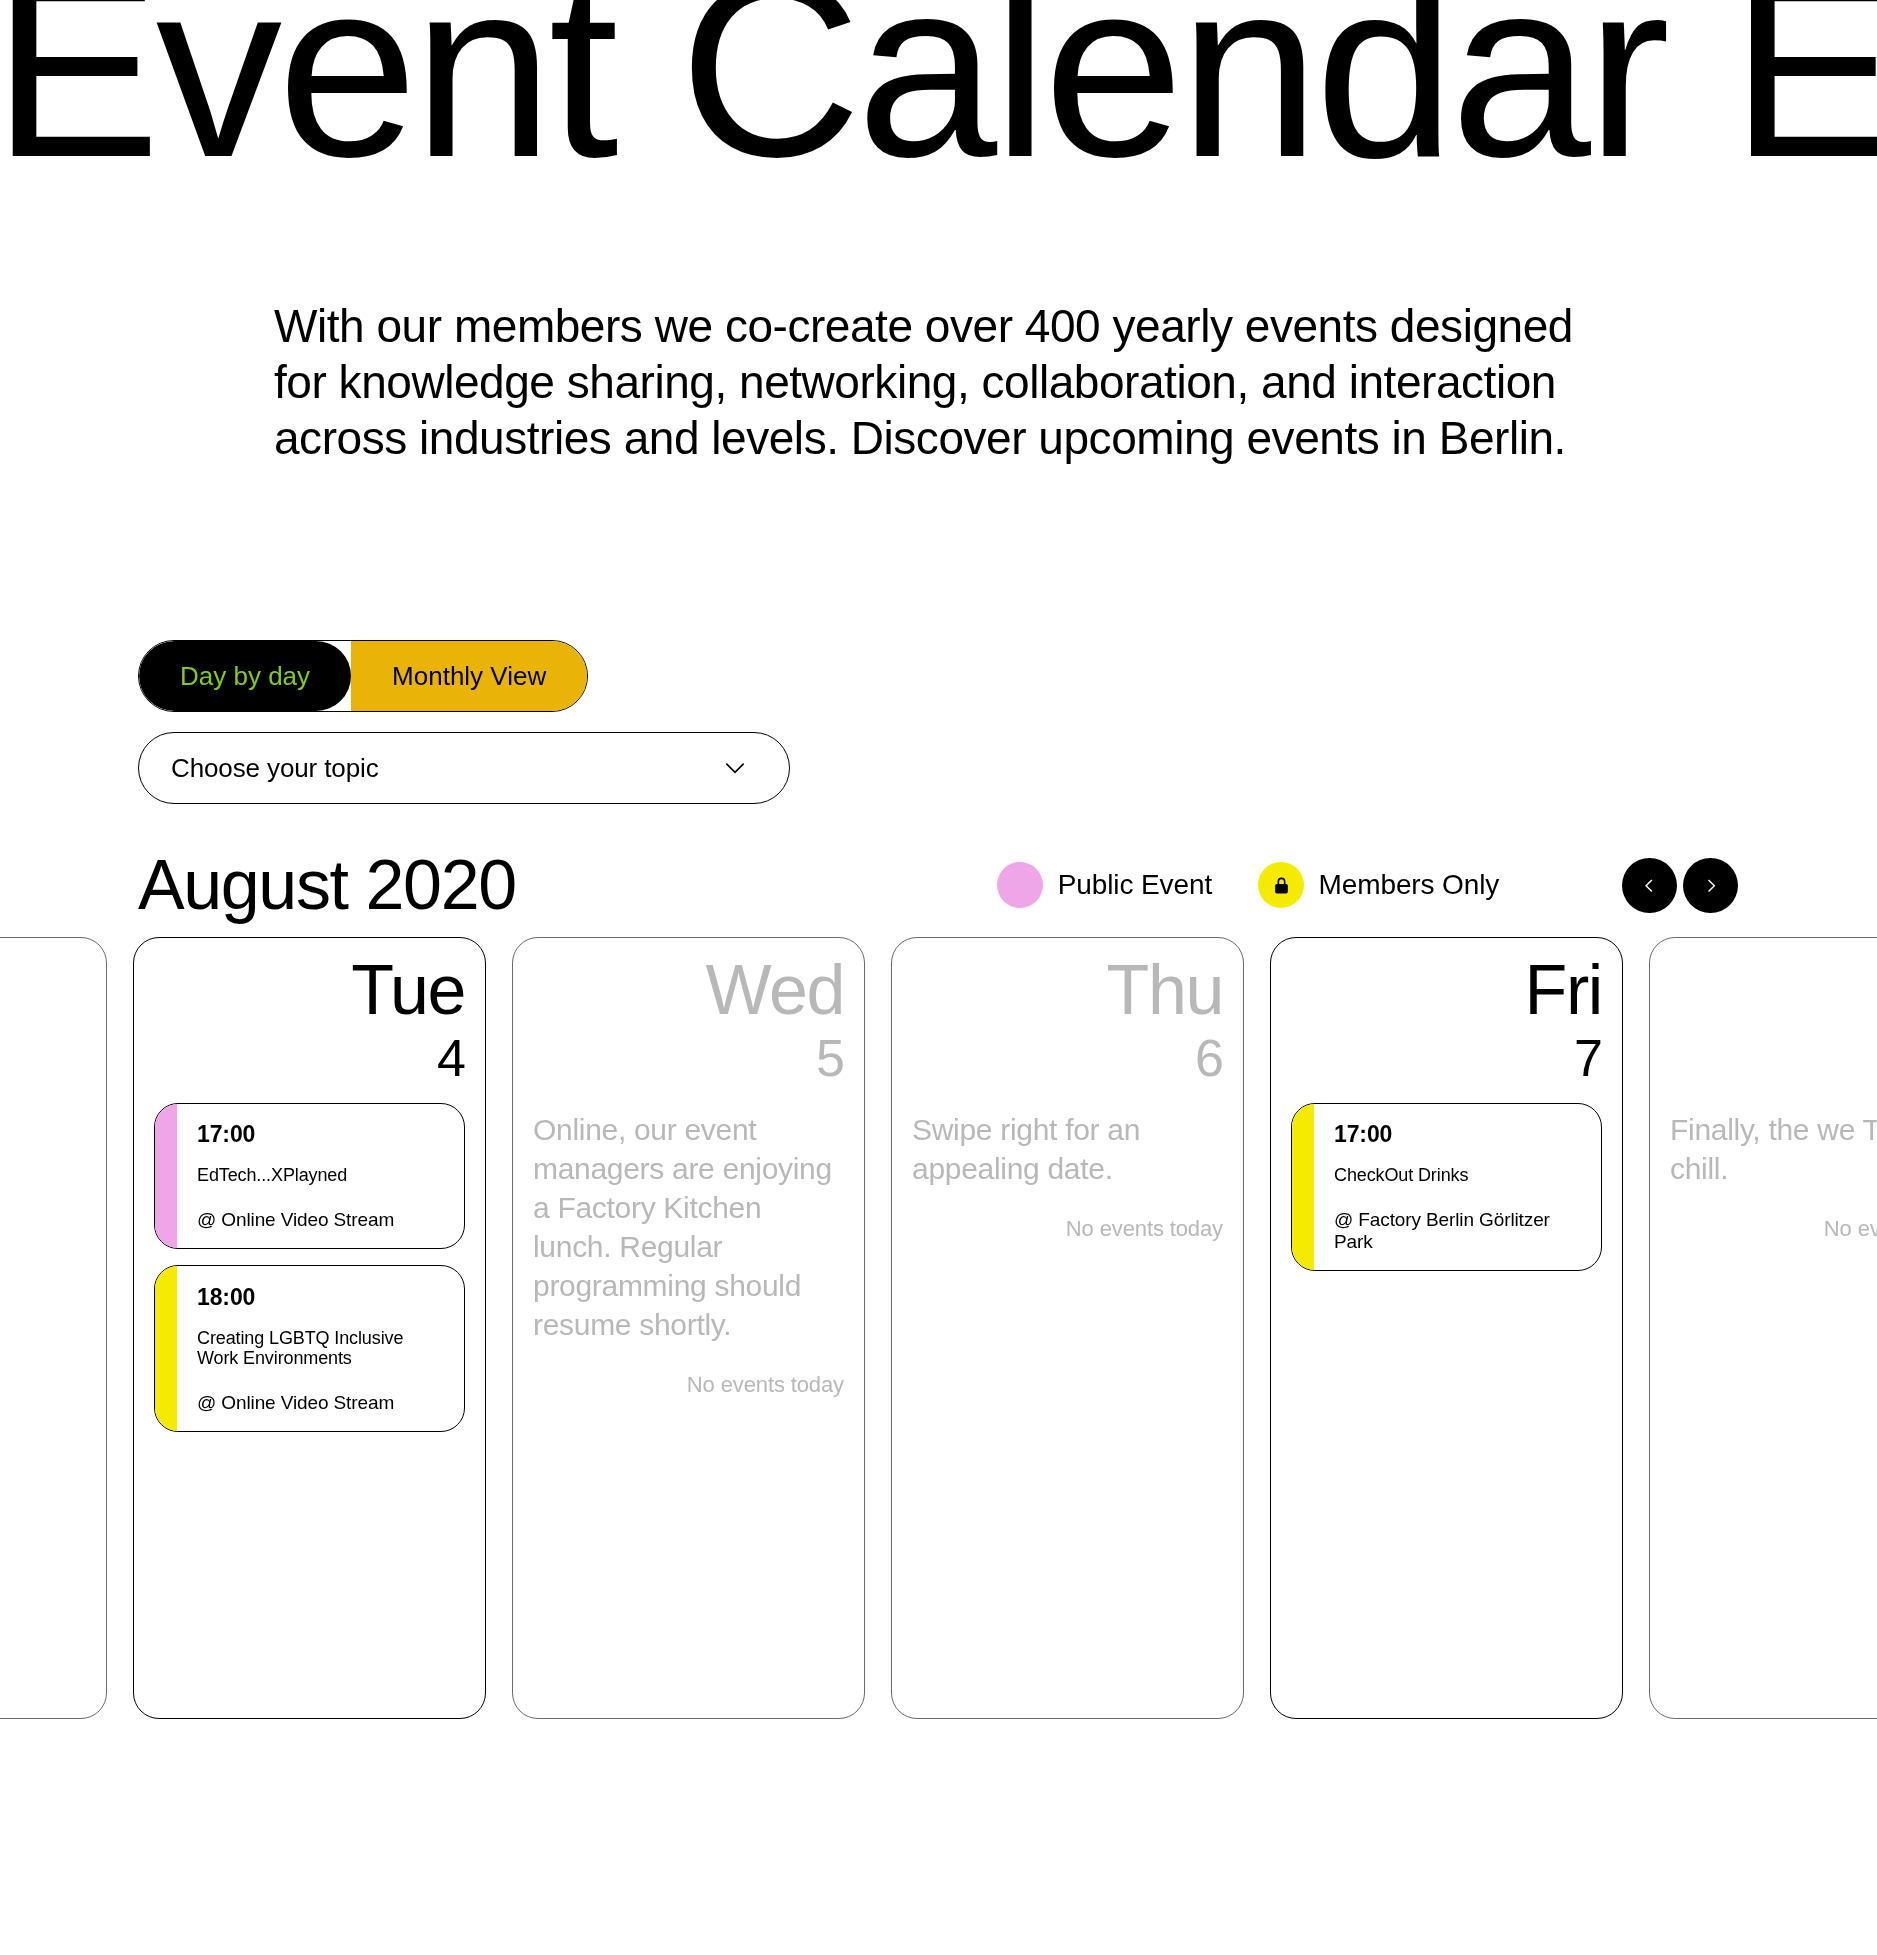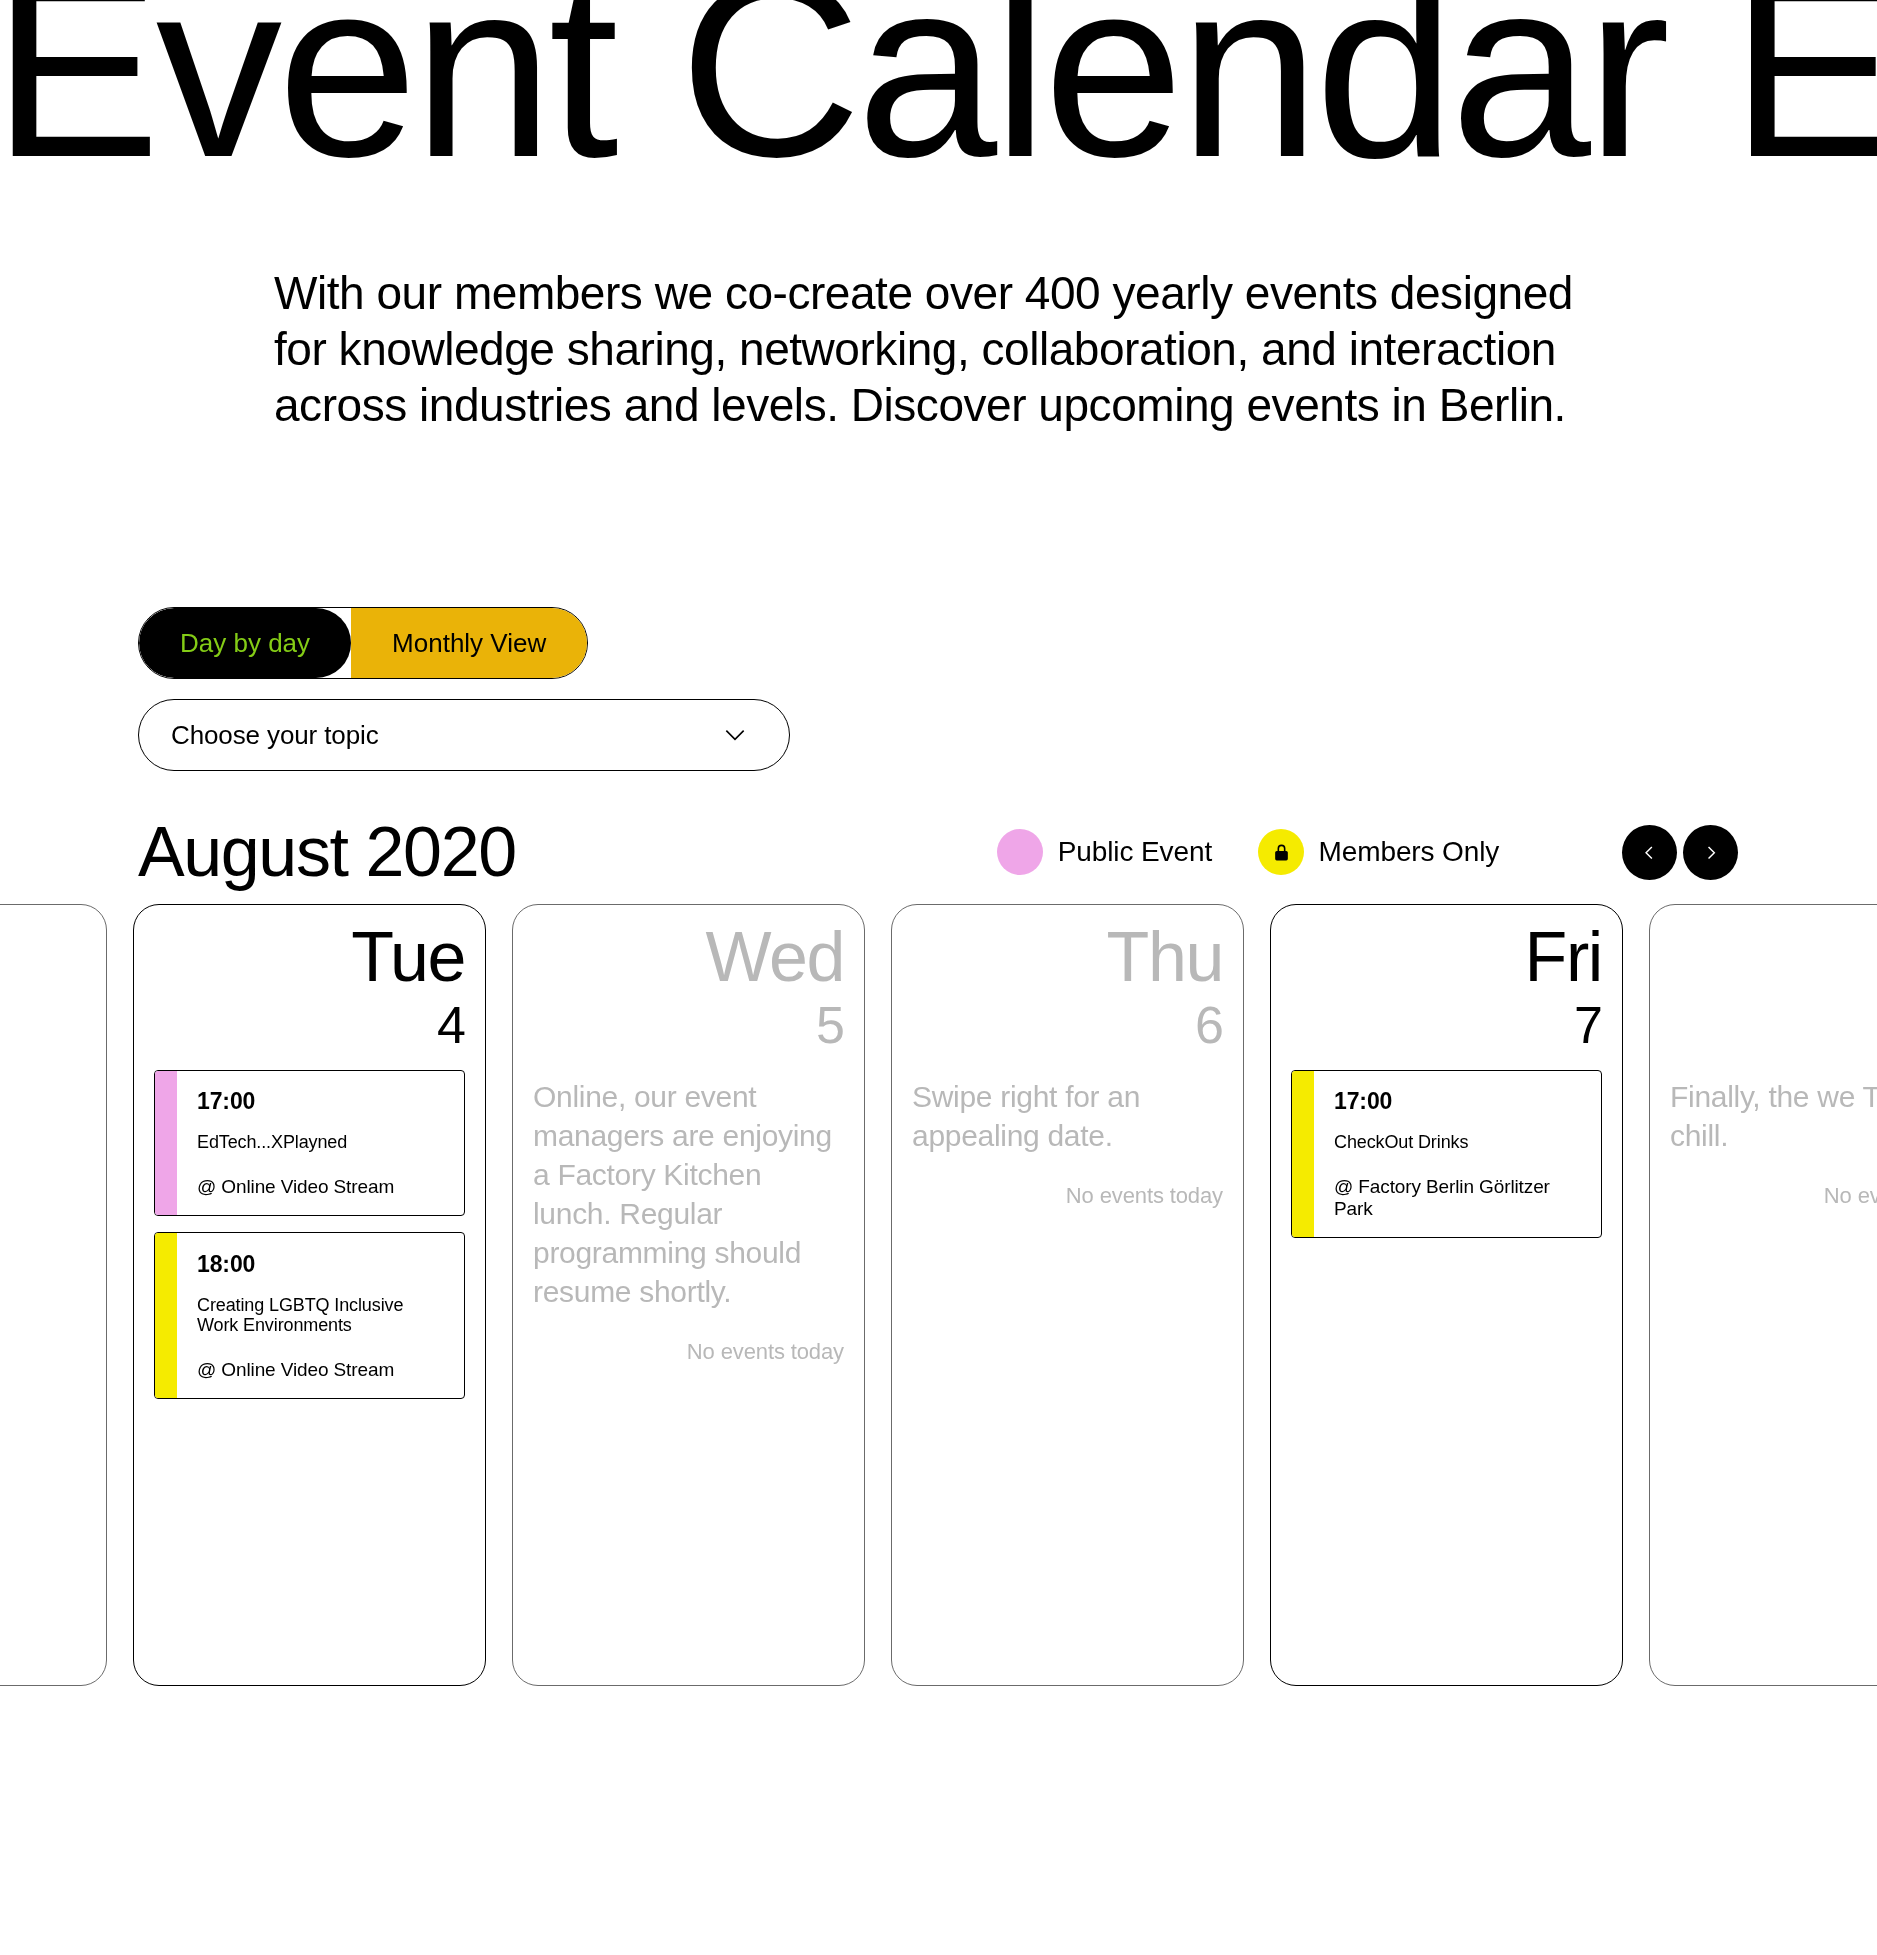--- a/index.html
+++ b/index.html
@@ -18,21 +18,21 @@
     line-height: 1;
     white-space: nowrap;
     position: relative;
     left: -695px;
     letter-spacing: -0.02em;
     margin-top: -58px;
   }
   .intro {
     max-width: 1361px;
     margin-left: 274px;
-    margin-top: 70px;
+    margin-top: 103px;
     font-size: 46px;
     line-height: 1.22;
     font-weight: 400;
     letter-spacing: -0.01em;
   }
   .controls {
     margin-left: 138px;
     margin-top: 174px;
   }
   .toggle-group {
@@ -163,21 +163,21 @@
     letter-spacing: -0.02em;
   }
   .events {
     margin-top: 14.5px;
     display: flex;
     flex-direction: column;
     gap: 16px;
   }
   .event-card {
     border: 1.4px solid #000;
-    border-radius: 4px;
+    border-radius: 24px;
     position: relative;
     padding: 17.4px 20px 17.4px 42px;
     cursor: pointer;
     overflow: hidden;
   }
   .event-stripe {
     position: absolute;
     left: 0;
     top: 0;
     bottom: 0;

